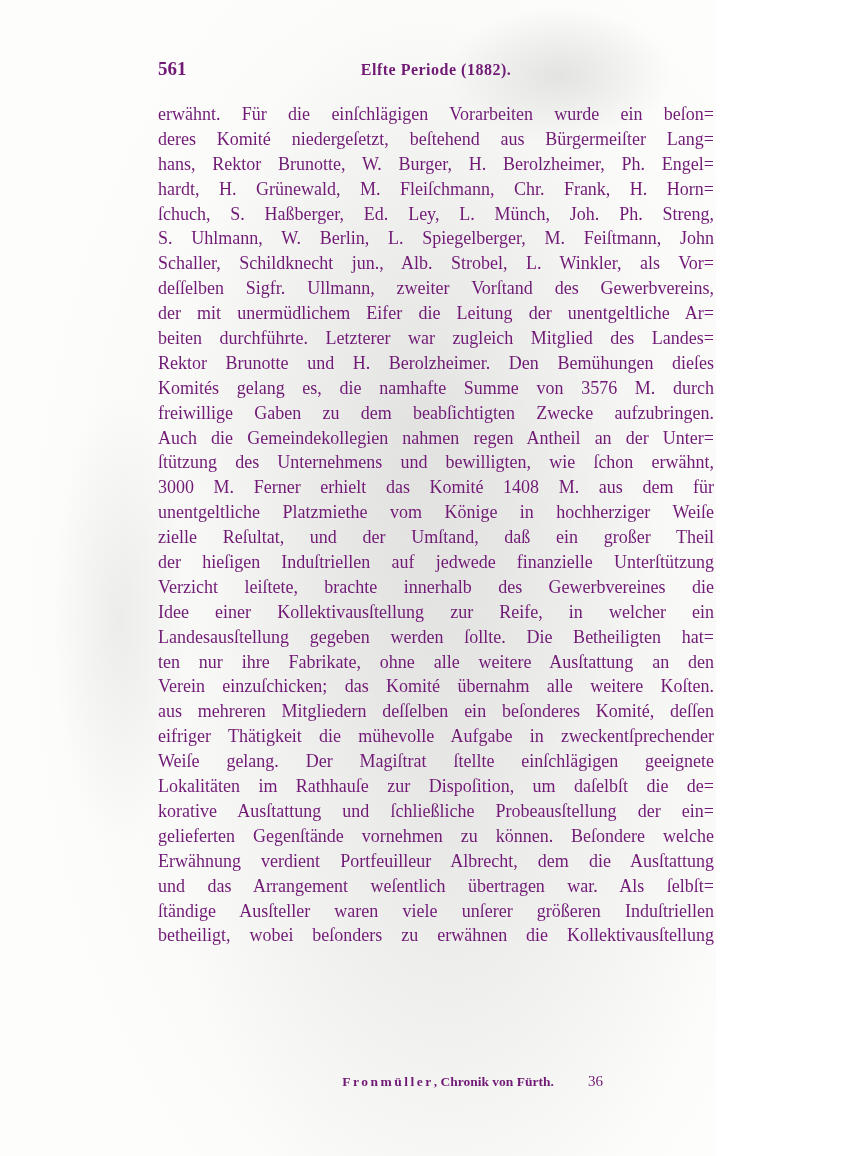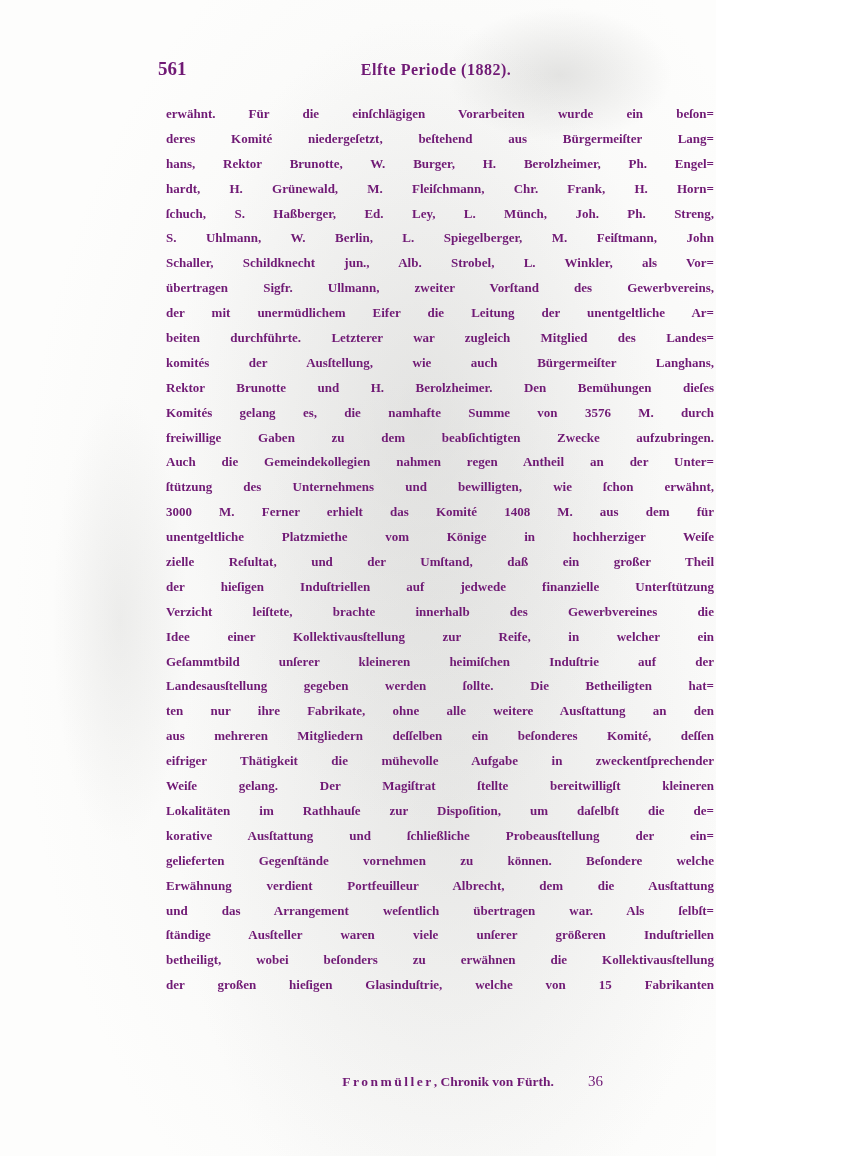--- a/index.html
+++ b/index.html
@@ -50,27 +50,26 @@
   }
   .body-text {
     position: absolute;
     left: 158px;
     top: 102px;
     width: 556px;
   }
   .body-text .line {
     height: 24.9px;
     line-height: 24.9px;
-    font-size: 13px;
-    font-weight: bold;
+    font-size: 18px;
+    font-weight: normal;
     text-align: justify;
     text-align-last: justify;
     white-space: normal;
     overflow: hidden;
-    margin-left: 8px;
   }
   .page-footer {
     position: absolute;
     left: 170px;
     top: 1074px;
     width: 556px;
     height: 24px;
     font-size: 13.5px;
     font-weight: bold;
     text-align: center;
@@ -98,48 +97,46 @@
   <div class="page-number">561</div>
 
   <div class="body-text">
       <div class="line">erwähnt.  Für die einſchlägigen Vorarbeiten wurde ein beſon=</div>
       <div class="line">deres Komité niedergeſetzt, beſtehend aus Bürgermeiſter Lang=</div>
       <div class="line">hans, Rektor Brunotte, W. Burger, H. Berolzheimer, Ph. Engel=</div>
       <div class="line">hardt, H. Grünewald, M. Fleiſchmann, Chr. Frank, H. Horn=</div>
       <div class="line">ſchuch, S. Haßberger, Ed. Ley, L. Münch, Joh. Ph. Streng,</div>
       <div class="line">S. Uhlmann, W. Berlin, L. Spiegelberger, M. Feiſtmann, John</div>
       <div class="line">Schaller, Schildknecht jun., Alb. Strobel, L. Winkler, als Vor=</div>
-      <div class="line">übertragen Sigfr. Ullmann, zweiter Vorſtand des Gewerbvereins,</div>
+      <div class="line">deſſelben Sigfr. Ullmann, zweiter Vorſtand des Gewerbvereins,</div>
       <div class="line">der mit unermüdlichem Eifer die Leitung der unentgeltliche Ar=</div>
       <div class="line">beiten durchführte.  Letzterer war zugleich Mitglied des Landes=</div>
-      <div class="line">komités der Ausſtellung, wie auch Bürgermeiſter Langhans,</div>
       <div class="line">Rektor Brunotte und H. Berolzheimer.  Den Bemühungen dieſes</div>
       <div class="line">Komités gelang es, die namhafte Summe von 3576 M. durch</div>
       <div class="line">freiwillige Gaben zu dem beabſichtigten Zwecke aufzubringen.</div>
       <div class="line">Auch die Gemeindekollegien nahmen regen Antheil an der Unter=</div>
       <div class="line">ſtützung des Unternehmens und bewilligten, wie ſchon erwähnt,</div>
       <div class="line">3000 M.  Ferner erhielt das Komité 1408 M. aus dem für</div>
       <div class="line">unentgeltliche Platzmiethe vom Könige in hochherziger Weiſe</div>
       <div class="line">zielle Reſultat, und der Umſtand, daß ein großer Theil</div>
       <div class="line">der hieſigen Induſtriellen auf jedwede finanzielle Unterſtützung</div>
       <div class="line">Verzicht leiſtete, brachte innerhalb des Gewerbvereines die</div>
       <div class="line">Idee einer Kollektivausſtellung zur Reife, in welcher ein</div>
-      <div class="line">Geſammtbild unſerer kleineren heimiſchen Induſtrie auf der</div>
       <div class="line">Landesausſtellung gegeben werden ſollte.  Die Betheiligten hat=</div>
       <div class="line">ten nur ihre Fabrikate, ohne alle weitere Ausſtattung an den</div>
+      <div class="line">Verein einzuſchicken; das Komité übernahm alle weitere Koſten.</div>
       <div class="line">aus mehreren Mitgliedern deſſelben ein beſonderes Komité, deſſen</div>
       <div class="line">eifriger Thätigkeit die mühevolle Aufgabe in zweckentſprechender</div>
-      <div class="line">Weiſe gelang.  Der Magiſtrat ſtellte bereitwilligſt kleineren</div>
+      <div class="line">Weiſe gelang.  Der Magiſtrat ſtellte einſchlägigen geeignete</div>
       <div class="line">Lokalitäten im Rathhauſe zur Dispoſition, um daſelbſt die de=</div>
       <div class="line">korative Ausſtattung und ſchließliche Probeausſtellung der ein=</div>
       <div class="line">gelieferten Gegenſtände vornehmen zu können.  Beſondere welche</div>
       <div class="line">Erwähnung verdient Portfeuilleur Albrecht, dem die Ausſtattung</div>
       <div class="line">und das Arrangement weſentlich übertragen war.  Als ſelbſt=</div>
       <div class="line">ſtändige Ausſteller waren viele unſerer größeren Induſtriellen</div>
       <div class="line">betheiligt, wobei beſonders zu erwähnen die Kollektivausſtellung</div>
-      <div class="line">der großen hieſigen Glasinduſtrie, welche von 15 Fabrikanten</div>
     </div>
 
   <div class="page-footer">
     <span class="footer-author">Fronmüller</span><span>, Chronik von Fürth.</span>
     <span class="signature-mark">36</span>
   </div>
 </div>
 
 </body></html>

